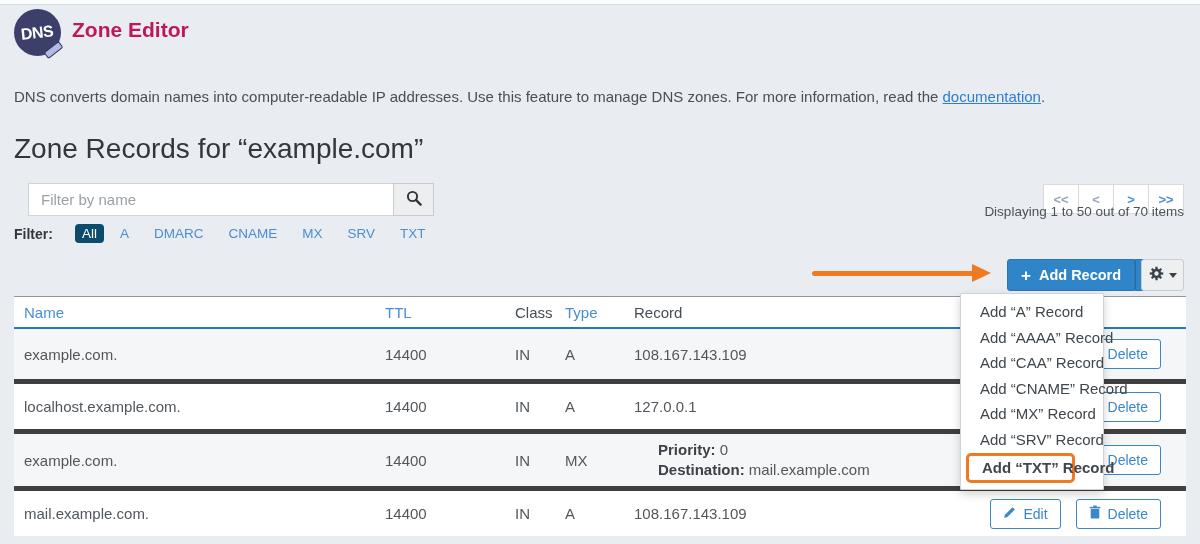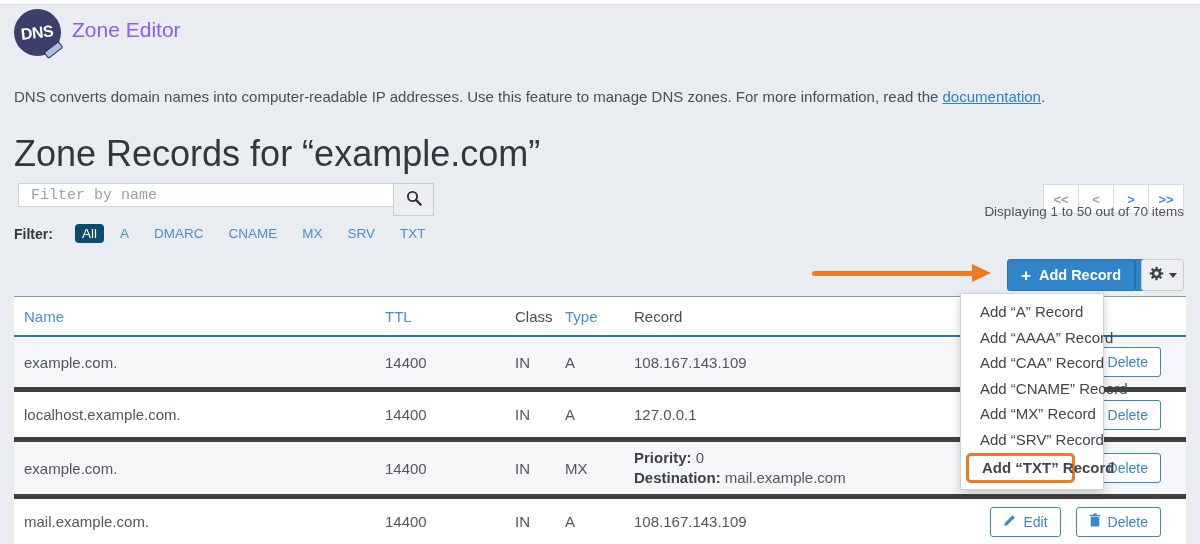--- a/index.html
+++ b/index.html
@@ -10,31 +10,31 @@
   }
   .page { position:relative; width:1200px; height:544px; background:#e9ecf0; overflow:hidden; }
 
   
   .topstrip { position:absolute; left:0; top:0; width:100%; height:5px; background:#fbfcfd; border-bottom:1px solid #d8dce0; }
 
   
   .logo { position:absolute; left:14px; top:9px; width:47px; height:47px; background:#3b3f69; border-radius:50%; display:flex; align-items:center; justify-content:center; }
   .logo .dns-text { color:#fff; font-weight:700; font-size:16px; letter-spacing:-0.5px; transform:rotate(-6deg); }
   .logo .pencil { position:absolute; right:-2px; bottom:2px; width:19px; height:8px; background:#b2bbe2; border:1px solid #2c2f52; border-radius:2px; transform:rotate(-38deg); }
-  .app-title { position:absolute; left:72px; top:18px; font-size:21px; color:#8b5cf6; font-weight:400; }
+  .app-title { position:absolute; left:72px; top:18px; font-size:21px; color:#be185d; font-weight:700; }
 
   
   .intro { position:absolute; left:14px; top:88px; right:14px; font-size:15px; color:#474f56; }
   .intro a { color:#2d7dd2; text-decoration:underline; cursor:pointer; }
 
   
-  .h1 { position:absolute; left:14px; top:133px; font-size:36px; font-weight:400; color:#31373c; }
-
-  
-  .search-input { position:absolute; left:18px; top:183px; width:379px; height:24px; border:1px solid #cfd4d8; border-right:none; background:#fff; padding:0 12px; font-size:15px; color:#474f56; font-family:Liberation Mono, monospace; border-radius:1px 0 0 1px; }
+  .h1 { position:absolute; left:14px; top:133px; font-size:28px; font-weight:400; color:#31373c; }
+
+  
+  .search-input { position:absolute; left:28px; top:183px; width:379px; height:33px; border:1px solid #cfd4d8; border-right:none; background:#fff; padding:0 12px; font-size:15px; color:#474f56; font-family:Liberation Sans, sans-serif; border-radius:1px 0 0 1px; }
   .search-input::placeholder { color:#9aa1a8; }
   .search-btn { position:absolute; left:393px; top:183px; width:41px; height:33px; background:#eceeef; border:1px solid #c6cbd0; display:flex; align-items:center; justify-content:center; cursor:pointer; }
 
   
   .pager { position:absolute; top:184px; right:16px; display:flex; }
   .pager-btn { width:36px; height:30px; background:#fff; border:1px solid #d7dbde; margin-left:-1px; display:flex; align-items:center; justify-content:center; font-size:13px; font-weight:700; cursor:pointer; }
   .pager-btn.muted { color:#97a4b5; }
   .pager-btn.active { color:#4a8ed2; }
   .pager-status { position:absolute; top:204px; right:16px; font-size:13.5px; color:#4c5257; }
 
@@ -52,36 +52,36 @@
   .add-group { position:absolute; left:1007px; top:259px; height:32px; display:flex; z-index:6; }
   .add-main { background:#3084c8; color:#fff; border:1px solid #2a76b4; border-radius:3px 0 0 3px; display:flex; align-items:center; padding:0 13px; font-size:14.5px; font-weight:600; cursor:pointer; }
   .add-main .plus { font-size:17px; font-weight:700; margin-right:8px; line-height:1; }
   .add-caret { width:27px; background:#3084c8; border:1px solid #2a76b4; border-left:1px solid #266ca6; border-radius:0 3px 3px 0; display:flex; align-items:center; justify-content:center; cursor:pointer; }
   .caret-down { width:0; height:0; border-left:4.5px solid transparent; border-right:4.5px solid transparent; border-top:5px solid #fff; display:inline-block; }
   .gear-btn { position:absolute; left:1141px; top:259px; width:43px; height:32px; background:#edeff0; border:1px solid #c9cdd1; border-radius:3px; display:flex; align-items:center; justify-content:center; gap:5px; cursor:pointer; z-index:6; }
   .gear-btn .caret-down { border-top-color:#394248; }
 
   
   .table { position:absolute; left:14px; top:296px; width:1172px; background:#fff; border-top:1px solid #90979c; }
-  .thead { display:flex; height:40px; align-items:center; background:#fff; border-bottom:2px solid #2779bc; font-size:15px; }
+  .thead { display:flex; height:32px; align-items:center; background:#fff; border-bottom:2px solid #2779bc; font-size:15px; }
   .trow { display:flex; align-items:center; position:relative; font-size:15px; color:#51575c; }
   .trow + .trow { border-top:5px solid #404040; }
   .trow.odd { background:#f5f6f8; }
   .trow.even { background:#fff; }
   .c-name { width:344px; padding-left:10px; }
   .c-ttl { width:130px;margin-left:27px; }
   .c-class { width:50px; }
   .c-type { width:69px; }
   .c-record { flex:1; }
   .th-link { color:#4a8ed2; cursor:pointer; }
   .th-plain { color:#454d54; }
   .rec-line b { color:#3c4247; }
   .row-50 { height:50px; }
   .row-57 { height:57px; }
-  .rec-multi { line-height:20px; }
+  .rec-multi { line-height:20px;margin-left:24px; }
 
   
   .row-actions { position:absolute; right:25px; top:50%; transform:translateY(-50%); display:flex; gap:15px; }
   .act-btn { display:flex; align-items:center; gap:7px; height:30px; padding:0 12px; background:#fff; border:1px solid #3b87c8; border-radius:3px; color:#3b87c8; font-size:14px; cursor:pointer; }
 
   
   .dropdown { position:absolute; left:960px; top:293px; width:144px; background:#fff; border:1px solid #cfd3d7; box-shadow:0 4px 10px rgba(0,0,0,0.18); z-index:30; padding:5px 0 4px 0; border-radius:1px; }
   .dd-item { line-height:25.5px; height:25.5px; padding-left:19px; font-size:15px; color:#3f464c; cursor:pointer; white-space:nowrap; }
   .dd-item--highlight { border:3px solid #ee7b22; border-radius:5px; margin:1px 28px 2px 5px; padding-left:13px; line-height:24px; height:30px;font-weight:bold; }
 </style>

